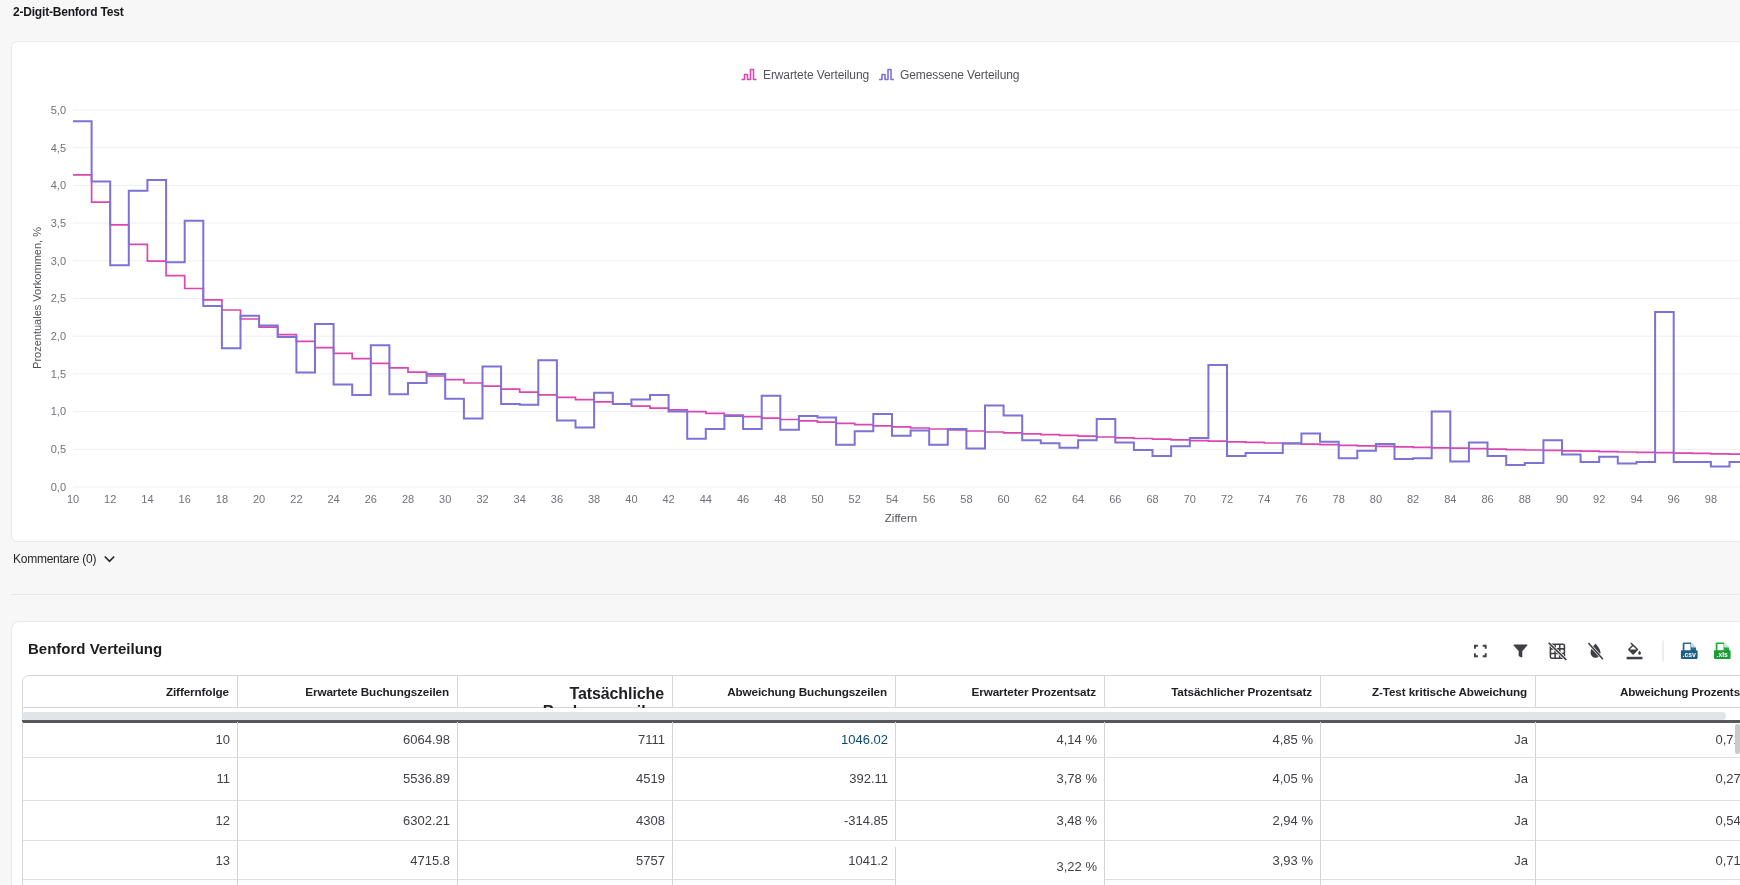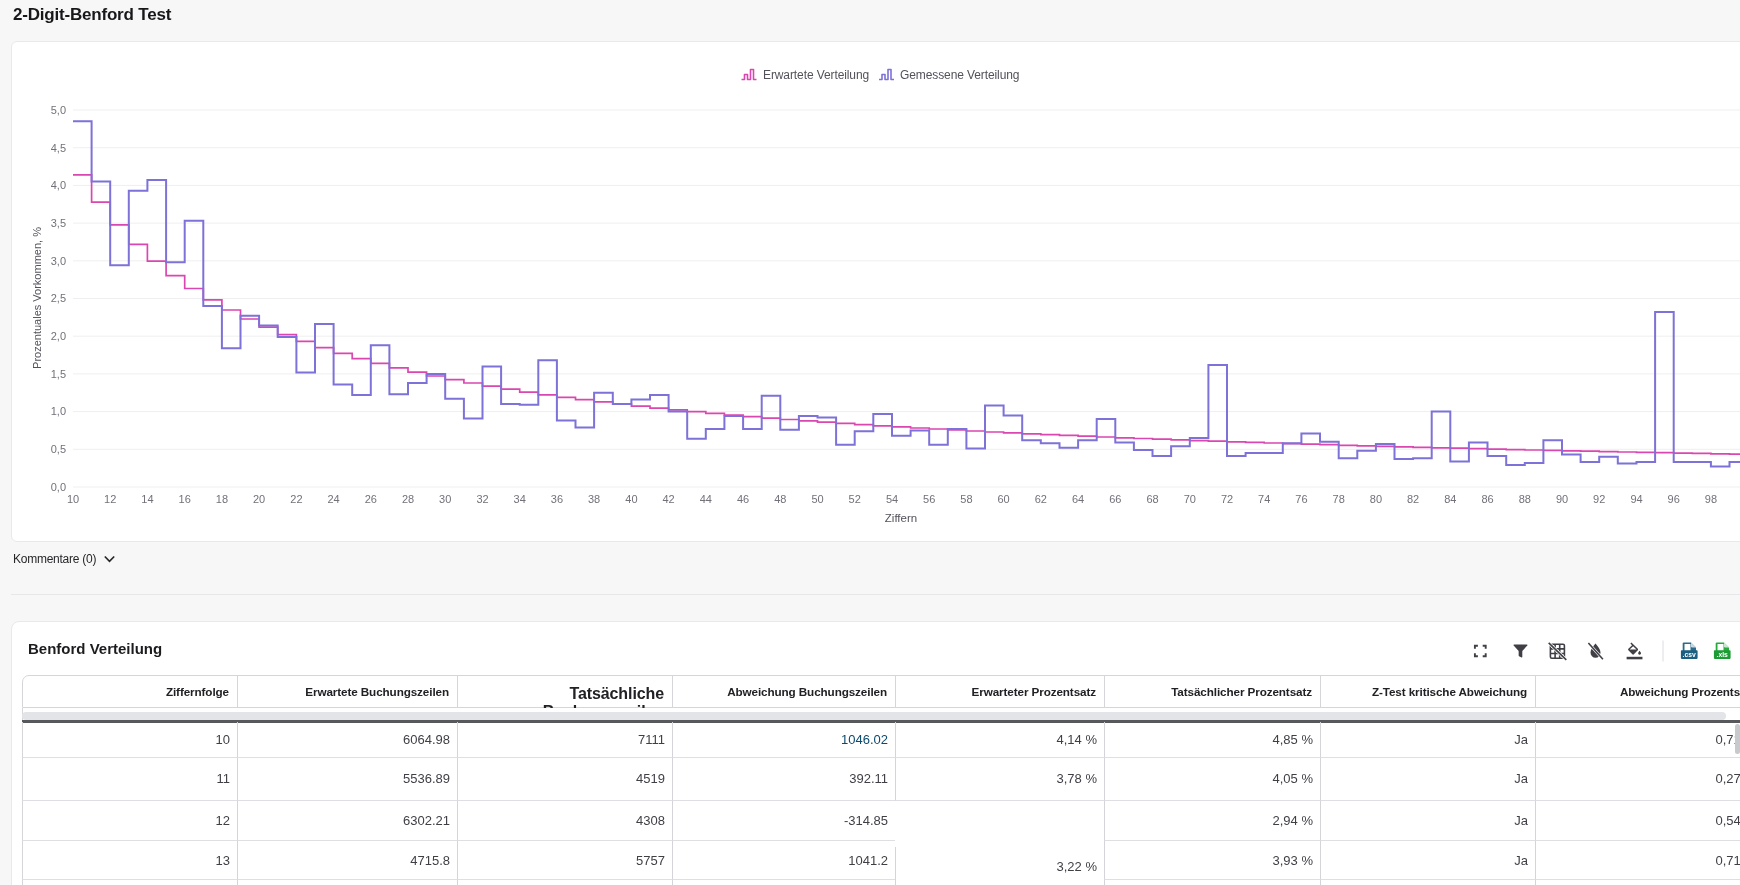--- a/index.html
+++ b/index.html
@@ -1,17 +1,17 @@
 <!DOCTYPE html>
 <html><head>
 <meta charset="utf-8">
 <style>
 * { margin:0; padding:0; box-sizing:border-box; }
 html,body { width:1740px; height:885px; overflow:hidden; background:#f7f7f8; font-family:"Liberation Sans", sans-serif; }
-.pagetitle { position:absolute; left:13px; top:5px; font-size:17px; font-weight:700; color:#18181b; letter-spacing:-0.2px; }
+.pagetitle { position:absolute; left:13px; top:5px; font-size:12px; font-weight:700; color:#18181b; letter-spacing:-0.2px; }
 .chartcard { position:absolute; left:11px; top:41px; width:1745px; height:501px; background:#fff; border:1px solid #e9e9ec; border-radius:6px; }
 .legend { position:absolute; top:66px; left:0; width:1740px; height:17px; }
 .komm { position:absolute; left:13px; top:552px; font-size:12px; letter-spacing:-0.25px; color:#27272a; }
 .sep { position:absolute; left:11px; top:594px; width:1740px; height:1px; background:#e7e7ea; }
 .tablecard { position:absolute; left:11px; top:621px; width:1745px; height:280px; background:#fff; border:1px solid #e9e9ec; border-radius:8px 8px 0 0; }
 .tabletitle { position:absolute; left:16px; top:18px; font-size:15px; font-weight:700; color:#1c1c1f; }
 </style>
 </head>
 <body>
 <div class="pagetitle">2-Digit-Benford Test</div>
@@ -168,20 +168,21 @@
     <div style="position:absolute;left:445px;top:135.7px;width:215px;height:43.0px;border-left:1px solid #d4d4d9;border-bottom:1px solid #dfdfe3;font-size:13px;color:#3f3f46;display:flex;align-items:center;justify-content:flex-end;padding-right:7px">4519</div>
     <div style="position:absolute;left:660px;top:135.7px;width:223px;height:43.0px;border-left:1px solid #d4d4d9;border-bottom:1px solid #dfdfe3;font-size:13px;color:#3f3f46;display:flex;align-items:center;justify-content:flex-end;padding-right:7px">392.11</div>
     <div style="position:absolute;left:883px;top:135.7px;width:209px;height:43.0px;border-left:1px solid #d4d4d9;border-bottom:1px solid #dfdfe3;font-size:13px;color:#3f3f46;display:flex;align-items:center;justify-content:flex-end;padding-right:7px">3,78&nbsp;%</div>
     <div style="position:absolute;left:1092px;top:135.7px;width:216px;height:43.0px;border-left:1px solid #d4d4d9;border-bottom:1px solid #dfdfe3;font-size:13px;color:#3f3f46;display:flex;align-items:center;justify-content:flex-end;padding-right:7px">4,05&nbsp;%</div>
     <div style="position:absolute;left:1308px;top:135.7px;width:215px;height:43.0px;border-left:1px solid #d4d4d9;border-bottom:1px solid #dfdfe3;font-size:13px;color:#3f3f46;display:flex;align-items:center;justify-content:flex-end;padding-right:7px">Ja</div>
     <div style="position:absolute;left:1523px;top:135.7px;width:225px;height:43.0px;border-left:1px solid #d4d4d9;border-bottom:1px solid #dfdfe3;font-size:13px;color:#3f3f46;display:flex;align-items:center;justify-content:flex-end;padding-right:4px">0,27&nbsp;%</div>
     <div style="position:absolute;left:10px;top:178.7px;width:215px;height:40.0px;border-left:1px solid #d6d6da;border-bottom:1px solid #dfdfe3;font-size:13px;color:#3f3f46;display:flex;align-items:center;justify-content:flex-end;padding-right:7px">12</div>
     <div style="position:absolute;left:225px;top:178.7px;width:220px;height:40.0px;border-left:1px solid #d4d4d9;border-bottom:1px solid #dfdfe3;font-size:13px;color:#3f3f46;display:flex;align-items:center;justify-content:flex-end;padding-right:7px">6302.21</div>
     <div style="position:absolute;left:445px;top:178.7px;width:215px;height:40.0px;border-left:1px solid #d4d4d9;border-bottom:1px solid #dfdfe3;font-size:13px;color:#3f3f46;display:flex;align-items:center;justify-content:flex-end;padding-right:7px">4308</div>
     <div style="position:absolute;left:660px;top:178.7px;width:223px;height:40.0px;border-left:1px solid #d4d4d9;border-bottom:1px solid #dfdfe3;font-size:13px;color:#3f3f46;display:flex;align-items:center;justify-content:flex-end;padding-right:7px">-314.85</div>
+    <div style="position:absolute;left:883px;top:178.7px;width:209px;height:40.0px;border-left:1px solid #d4d4d9;border-bottom:1px solid #dfdfe3;font-size:13px;color:#3f3f46;display:flex;align-items:center;justify-content:flex-end;padding-right:7px">3,48&nbsp;%</div>
     <div style="position:absolute;left:1092px;top:178.7px;width:216px;height:40.0px;border-left:1px solid #d4d4d9;border-bottom:1px solid #dfdfe3;font-size:13px;color:#3f3f46;display:flex;align-items:center;justify-content:flex-end;padding-right:7px">2,94&nbsp;%</div>
     <div style="position:absolute;left:1308px;top:178.7px;width:215px;height:40.0px;border-left:1px solid #d4d4d9;border-bottom:1px solid #dfdfe3;font-size:13px;color:#3f3f46;display:flex;align-items:center;justify-content:flex-end;padding-right:7px">Ja</div>
     <div style="position:absolute;left:1523px;top:178.7px;width:225px;height:40.0px;border-left:1px solid #d4d4d9;border-bottom:1px solid #dfdfe3;font-size:13px;color:#3f3f46;display:flex;align-items:center;justify-content:flex-end;padding-right:4px">0,54&nbsp;%</div>
     <div style="position:absolute;left:10px;top:218.7px;width:215px;height:39.7px;border-left:1px solid #d6d6da;border-bottom:1px solid #dfdfe3;font-size:13px;color:#3f3f46;display:flex;align-items:center;justify-content:flex-end;padding-right:7px">13</div>
     <div style="position:absolute;left:225px;top:218.7px;width:220px;height:39.7px;border-left:1px solid #d4d4d9;border-bottom:1px solid #dfdfe3;font-size:13px;color:#3f3f46;display:flex;align-items:center;justify-content:flex-end;padding-right:7px">4715.8</div>
     <div style="position:absolute;left:445px;top:218.7px;width:215px;height:39.7px;border-left:1px solid #d4d4d9;border-bottom:1px solid #dfdfe3;font-size:13px;color:#3f3f46;display:flex;align-items:center;justify-content:flex-end;padding-right:7px">5757</div>
     <div style="position:absolute;left:660px;top:218.7px;width:223px;height:39.7px;border-left:1px solid #d4d4d9;border-bottom:1px solid #dfdfe3;font-size:13px;color:#3f3f46;display:flex;align-items:center;justify-content:flex-end;padding-right:7px">1041.2</div>
     <div style="position:absolute;left:883px;top:225px;width:209px;height:39.7px;border-left:1px solid #d4d4d9;border-bottom:1px solid #dfdfe3;font-size:13px;color:#3f3f46;display:flex;align-items:center;justify-content:flex-end;padding-right:7px">3,22&nbsp;%</div>
     <div style="position:absolute;left:1092px;top:218.7px;width:216px;height:39.7px;border-left:1px solid #d4d4d9;border-bottom:1px solid #dfdfe3;font-size:13px;color:#3f3f46;display:flex;align-items:center;justify-content:flex-end;padding-right:7px">3,93&nbsp;%</div>
     <div style="position:absolute;left:1308px;top:218.7px;width:215px;height:39.7px;border-left:1px solid #d4d4d9;border-bottom:1px solid #dfdfe3;font-size:13px;color:#3f3f46;display:flex;align-items:center;justify-content:flex-end;padding-right:7px">Ja</div>

